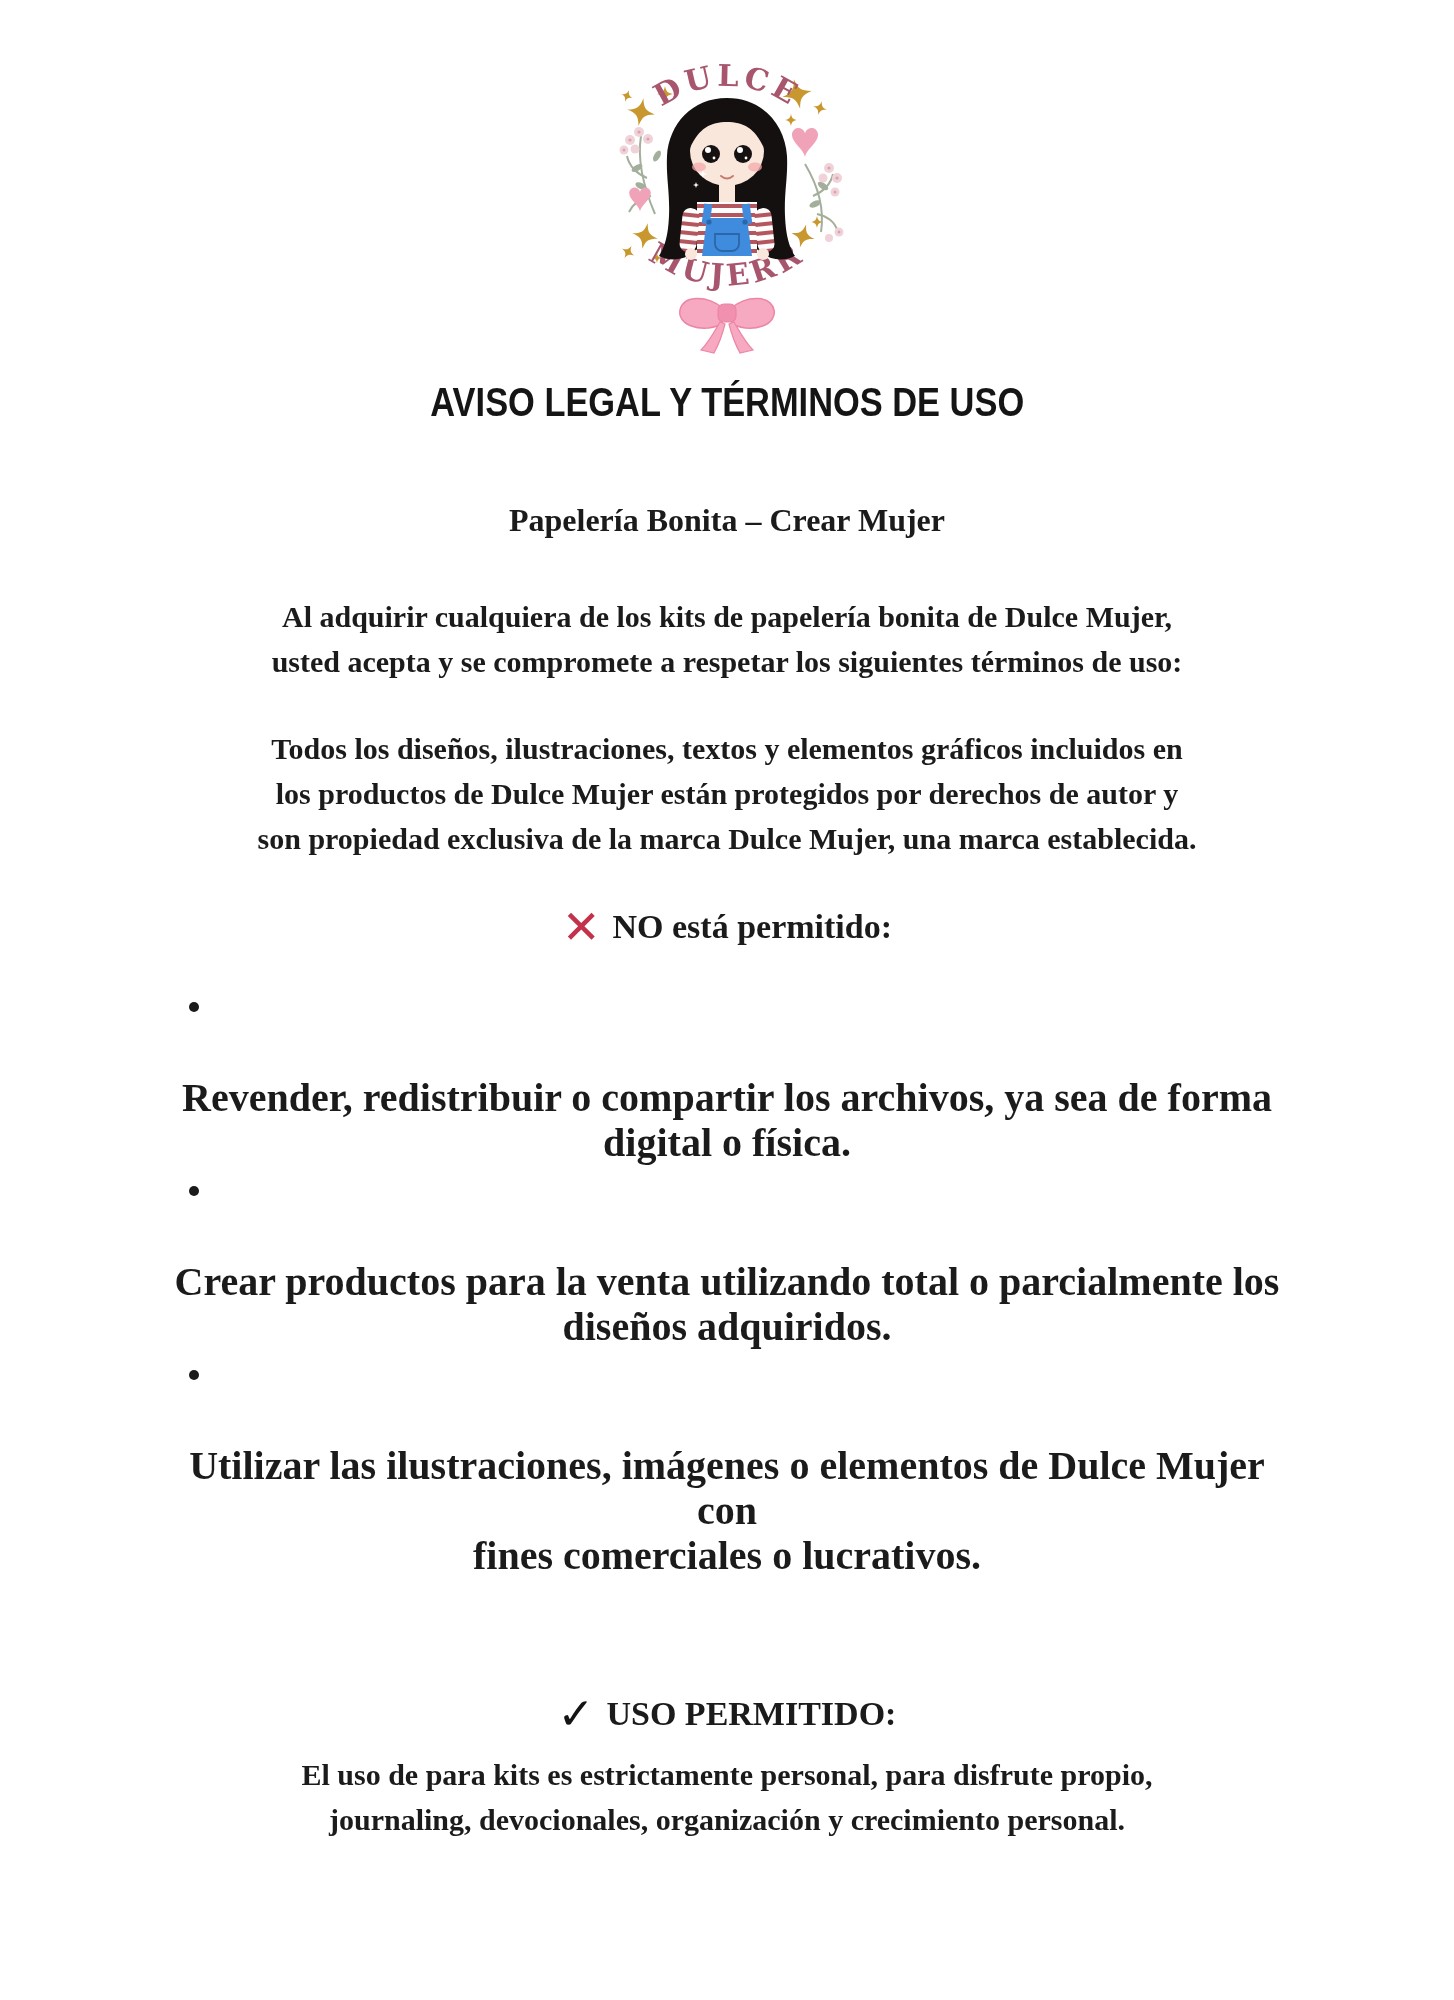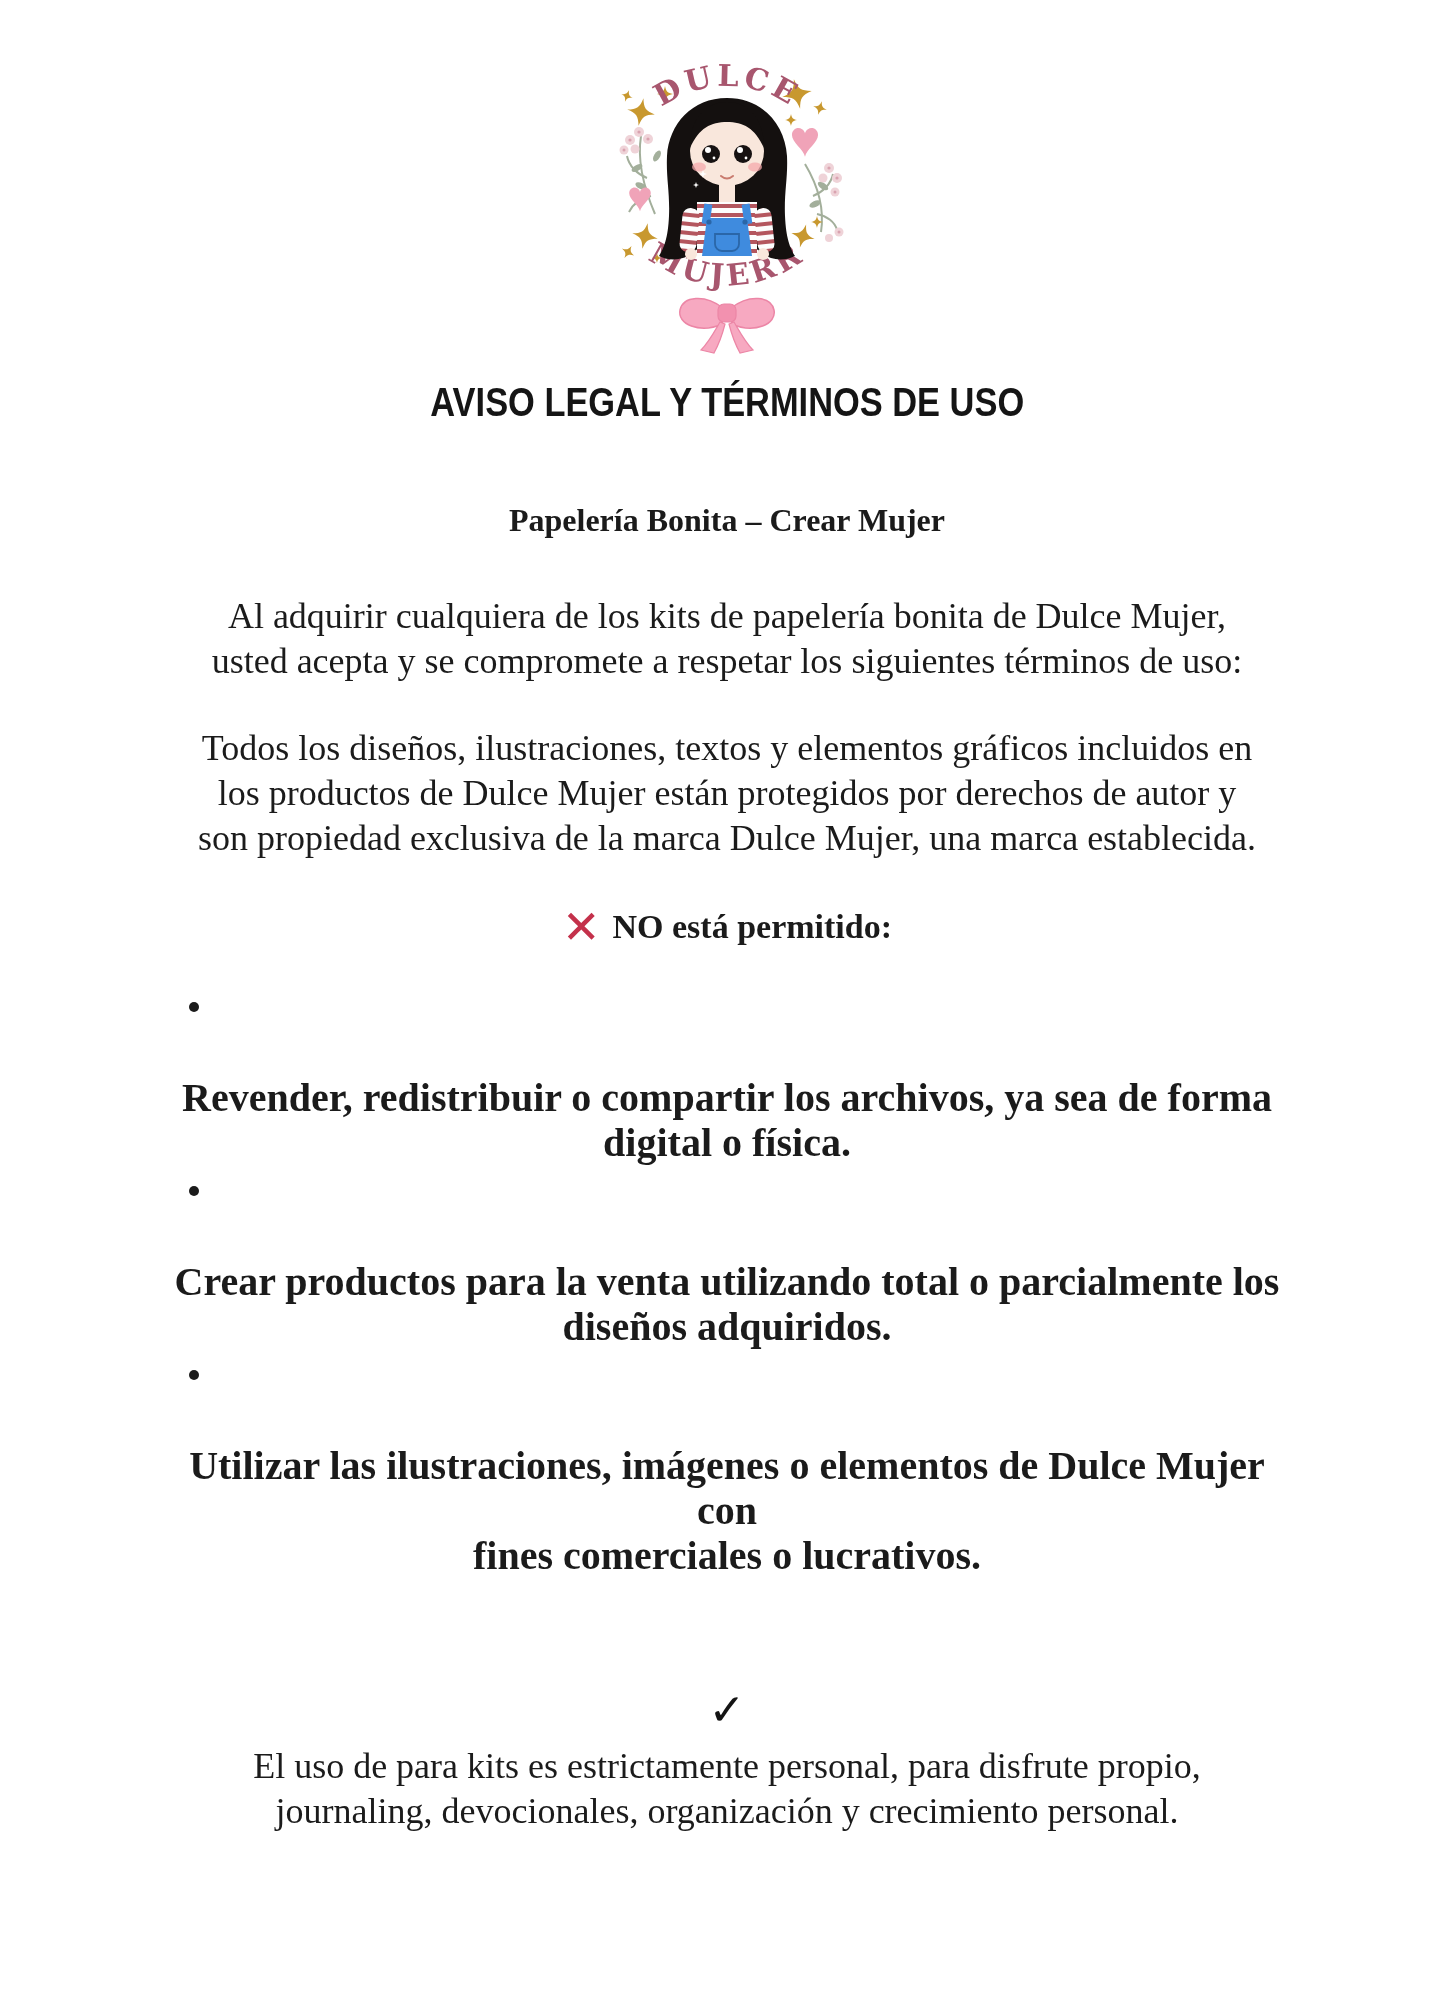--- a/index.html
+++ b/index.html
@@ -28,22 +28,22 @@
     display:inline-block;
     transform:scaleX(.86);
   }
   .subtitle{
     margin-top:72px;
     font-weight:700;
     font-size:32px;
     line-height:44px;
   }
   .para{
-    font-weight:400;
-    font-size:36px;
+    font-weight:700;
+    font-size:30px;
     line-height:45px;
     white-space:pre-line;
     text-align:center;
   }
   .para-intro{margin-top:52px;}
   .para-copyright{margin-top:42px;}
   .section-heading{
     margin-top:40px;
     font-weight:700;
     font-size:34px;
@@ -259,19 +259,20 @@
       </li>
       <li>
         <span class="bullet-dot"></span>
         <span>Utilizar las ilustraciones, imágenes o elementos de Dulce Mujer con
 fines comerciales o lucrativos.</span>
       </li>
     </ul>
 
     <div class="section-heading heading-check">
       <span class="icon-check">✓</span>
+      <span>USO PERMITIDO:</span>
     </div>
 
     <p class="para para-allowed">El uso de para kits es estrictamente personal, para disfrute propio,
 journaling, devocionales, organización y crecimiento personal.</p>
 
   </div>
 </div>
 
 </body></html>

